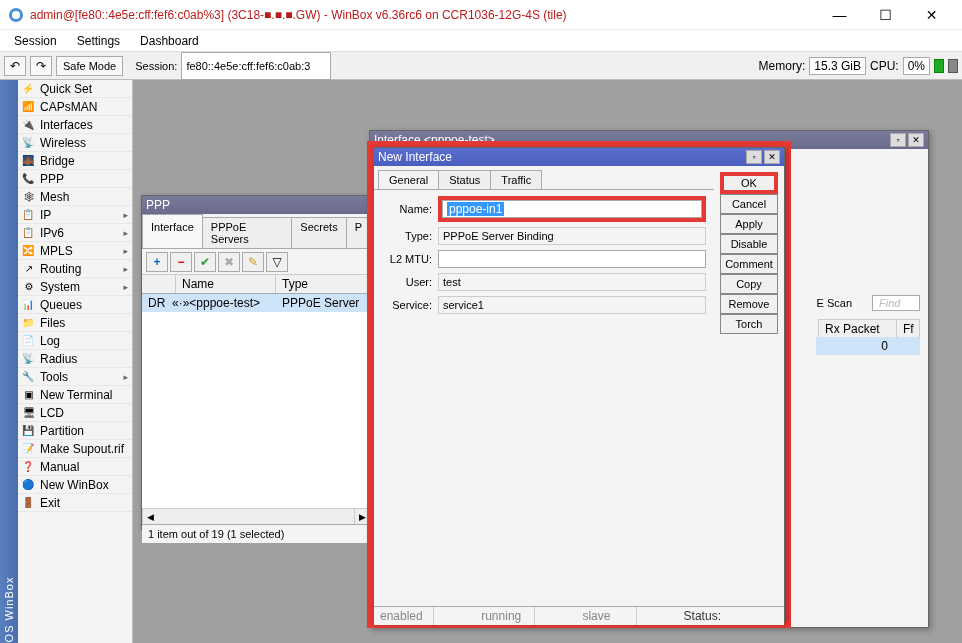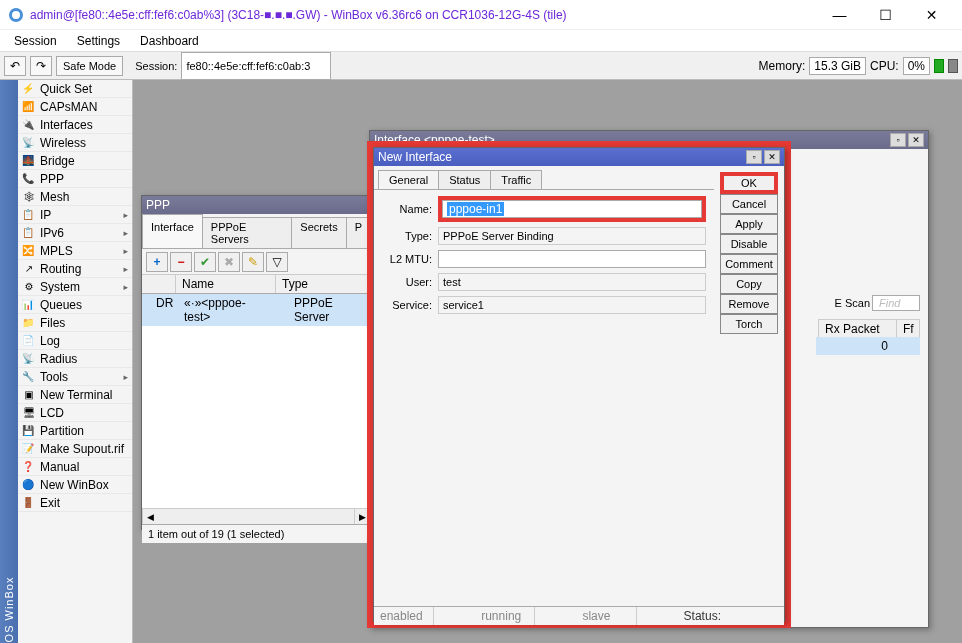--- a/index.html
+++ b/index.html
@@ -1,21 +1,21 @@
 <!DOCTYPE html>
 <html><head>
 <meta charset="utf-8">
 <style>
 * { box-sizing: border-box; margin: 0; padding: 0; font-family: "Segoe UI", Tahoma, sans-serif; font-size: 12px; }
 body { background: #fff; width: 962px; height: 643px; overflow: hidden; position: relative; }
 
 
 .titlebar { height: 30px; background: #fff; border-bottom: 1px solid #eee; display: flex; align-items: center; padding: 0 8px; }
 .titlebar .icon { width: 16px; height: 16px; margin-right: 6px; display: inline-flex; align-items: center; justify-content: center; }
-.titlebar .title { flex: 1; color: #6d28d9; }
+.titlebar .title { flex: 1; color: #b91c1c; }
 .titlebar .winbtns { display: flex; gap: 1px; }
 .titlebar .winbtns div { width: 45px; height: 28px; display: flex; align-items: center; justify-content: center; font-size: 14px; }
 
 
 .menubar { height: 22px; display: flex; align-items: center; padding: 0 6px; gap: 4px; border-bottom: 1px solid #ddd; }
 .menubar span { padding: 2px 8px; }
 
 
 .topbar { height: 28px; background: #f0f0f0; border-bottom: 1px solid #bbb; display: flex; align-items: center; padding: 0 4px; gap: 4px; }
 .tb-btn { border: 1px solid #aaa; background: #f8f8f8; padding: 2px 6px; height: 20px; display: inline-flex; align-items: center; font-size: 11px; }
@@ -53,21 +53,21 @@
 
 .ppp-tabs { display: flex; border-bottom: 1px solid #aaa; background: #f4f4f4; }
 .ppp-tab { padding: 3px 8px; border: 1px solid #aaa; border-bottom: none; background: #eee; font-size: 11px; margin-right: -1px; margin-top: 3px; }
 .ppp-tab.active { background: #f8f8f8; position: relative; z-index: 2; margin-top: 0; padding-top: 6px; }
 .ppp-toolbar { height: 26px; display: flex; align-items: center; padding: 2px 4px; gap: 2px; border-bottom: 1px solid #ccc; }
 .p-btn { width: 22px; height: 20px; border: 1px solid #aaa; background: #f0f0f0; display: inline-flex; align-items: center; justify-content: center; font-size: 12px; }
 .ppp-cols { display: flex; border-bottom: 1px solid #aaa; font-size: 11px; }
 .ppp-col { padding: 2px 6px; border-right: 1px solid #ccc; background: #f0f0f0; }
 .ppp-row { display: flex; font-size: 11px; background: #fff; }
 .ppp-row.sel { background: #cde3f8; }
-.ppp-cell { padding: 2px 14px; }
+.ppp-cell { padding: 2px 6px; }
 .ppp-status { border-top: 1px solid #aaa; padding: 3px 6px; font-size: 11px; background: #f4f4f4; }
 .ppp-list { background: #fff; overflow: auto; position: relative; }
 .scroll-h { position: absolute; bottom: 0; left: 0; right: 0; height: 16px; background: #eee; border-top: 1px solid #ccc; display: flex; }
 .scroll-h .track { flex: 1; }
 .scroll-h .arr { width: 16px; border-left: 1px solid #ccc; display: flex; align-items: center; justify-content: center; font-size: 9px; }
 
 
 .nidlg { position: absolute; border: 6px solid #e53935; }
 .ni-body { display: flex; background: #f4f4f4; }
 .ni-left { flex: 1; padding: 0; }
@@ -291,21 +291,21 @@
     </div>
 
     <div class="iwin" style="left:236px; top:50px; width:560px; height:498px;">
       <div class="iwin-title">
         <span>Interface &lt;pppoe-test&gt;</span>
         <span class="sp"></span>
         <span class="tbtn">▫</span>
         <span class="tbtn">✕</span>
       </div>
       <div style="padding:2px 4px;"><span style="font-size:11px;">G</span></div>
-      <div style="position:absolute; right:8px; top:164px; display:flex; gap:2px; flex-direction:row; align-items:center;">
+      <div style="position:absolute; right:8px; top:164px; display:flex; gap:20px; flex-direction:row; align-items:center;">
         <span style="font-size:11px;">E Scan</span>
         <span class="find-box" style="width:48px;">Find</span>
       </div>
       <div style="position:absolute; right:8px; top:188px; display:flex; font-size:11px; border:1px solid #ccc; background:#f0f0f0;">
         <div style="padding:2px 6px; border-right:1px solid #ccc; width:78px;">Rx Packet (p/s)</div>
         <div style="padding:2px 6px; width:22px;">Ff</div>
       </div>
       <div style="position:absolute; right:8px; top:206px; display:flex; font-size:11px; background:#cde3f8; width:104px;">
         <div style="padding:2px 6px; width:78px; text-align:right;">0</div>
       </div>

